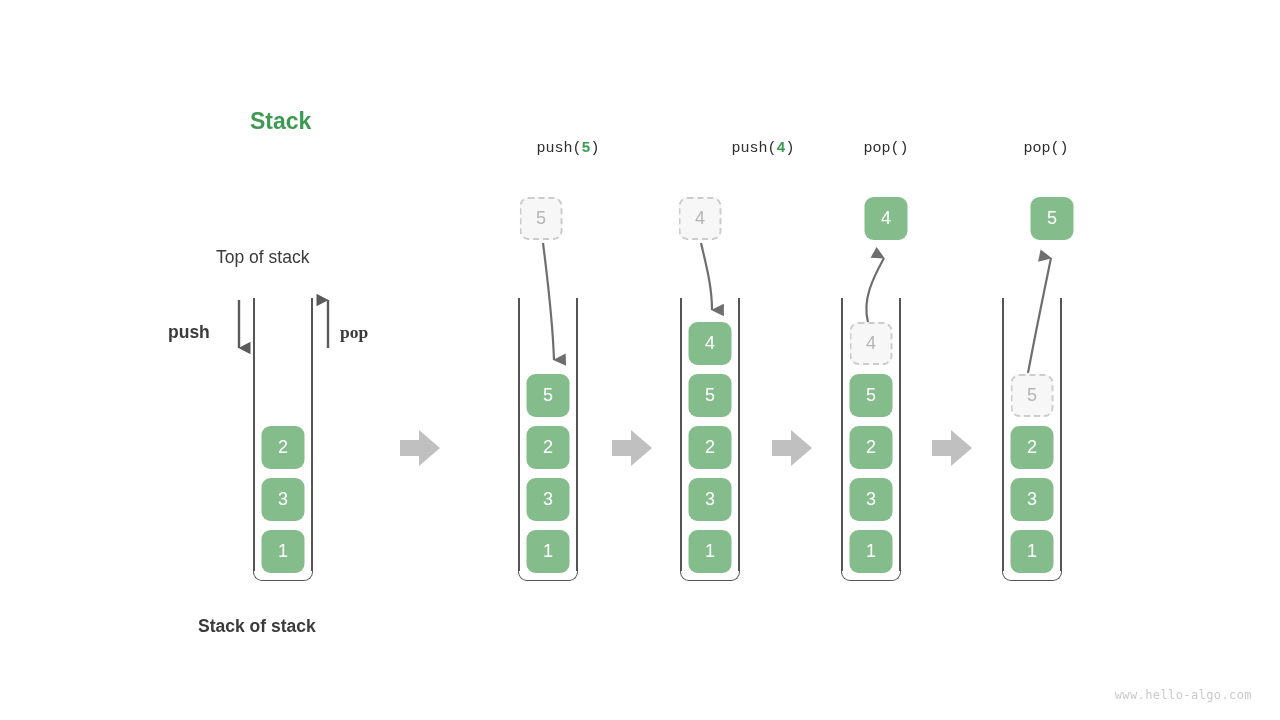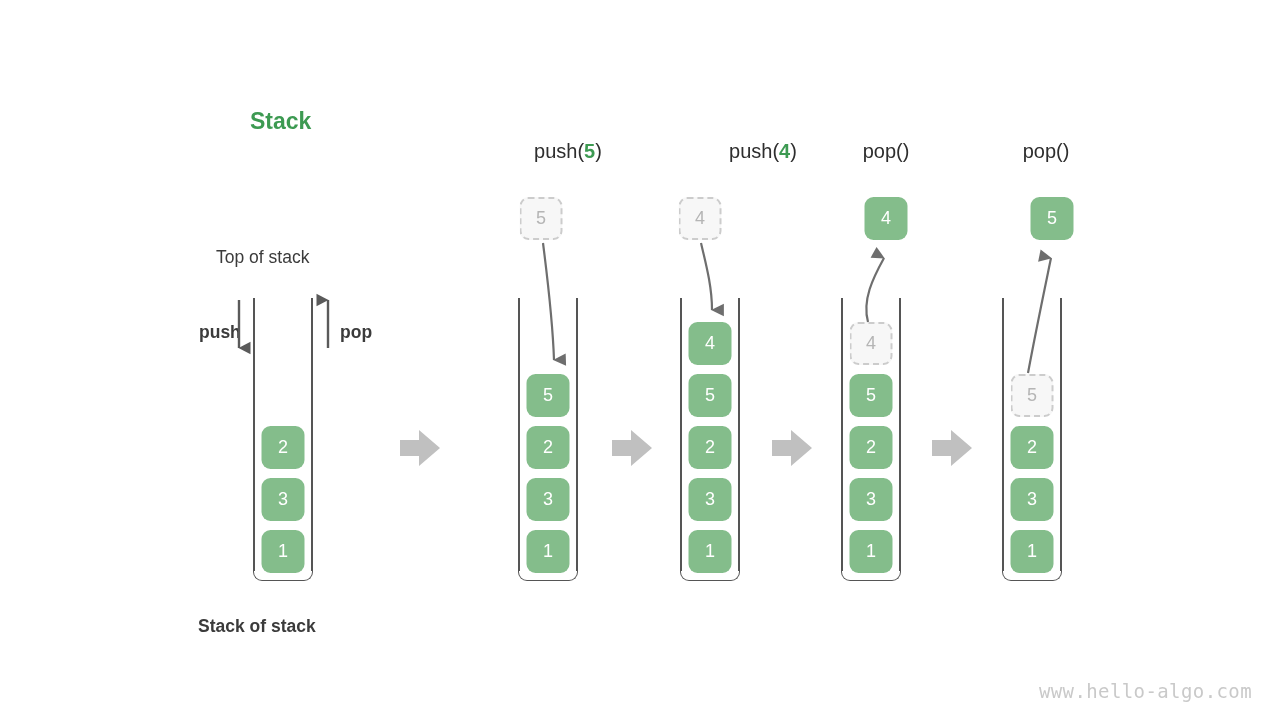--- a/index.html
+++ b/index.html
@@ -52,53 +52,53 @@
     white-space: nowrap;
   }
   .label-push {
     position: absolute;
     left: 168px;
     top: 322px;
     font-size: 17.5px;
     font-weight: bold;
     color: #3b3b3b;
     white-space: nowrap;
-    margin-left: 31px;
   }
   .label-pop {
     position: absolute;
     left: 340px;
     top: 322px;
     font-size: 17.5px;
     font-weight: bold;
     color: #3b3b3b;
     white-space: nowrap;
+    font-family: Liberation Serif, serif;
   }
 
   .op-title {
     position: absolute;
     top: 140px;
-    font-family: Liberation Sans, sans-serif;
-    font-size: 20px;
+    font-family: Liberation Mono, monospace;
+    font-size: 15px;
     color: #2e2e2e;
     white-space: nowrap;
     transform: translateX(-50%);
     letter-spacing: 0px;
   }
   .op-title .arg {
     color: #3d9a52;
     font-weight: bold;
   }
 
   .watermark {
     position: absolute;
     right: 28px;
     bottom: 18px;
     font-family: "DejaVu Sans Mono", "Liberation Mono", monospace;
-    font-size: 19px;
+    font-size: 12px;
     color: #c9c9c9;
     letter-spacing: 0.4px;
     white-space: nowrap;
   }
 
   
   .tube {
     position: absolute;
     width: 60px;
     height: 283px;

